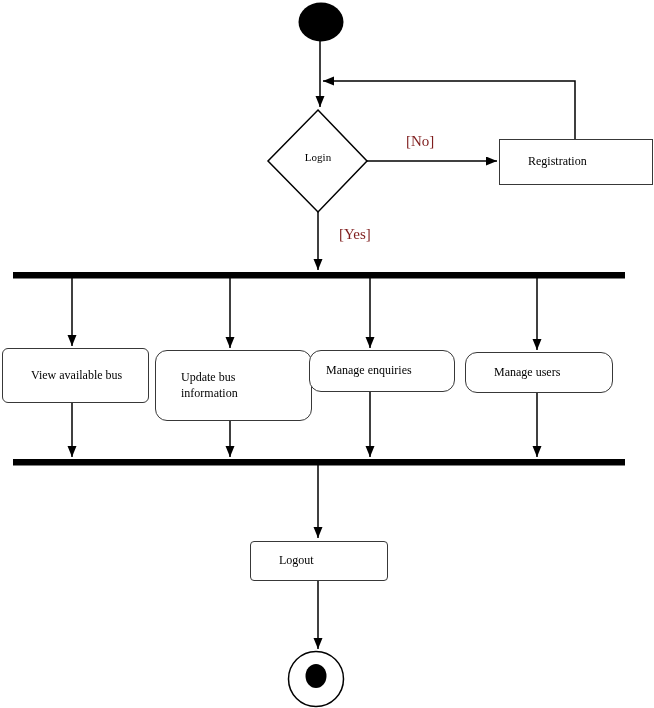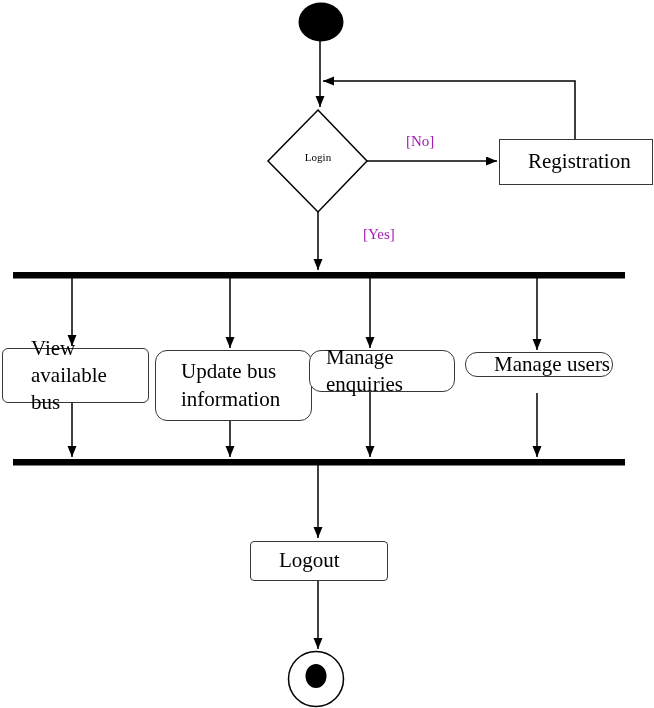--- a/index.html
+++ b/index.html
@@ -20,29 +20,29 @@
     left: 0;
     top: 0;
   }
   .node-box {
     position: absolute;
     box-sizing: border-box;
     background: #ffffff;
     border: 1.5px solid #383838;
     display: flex;
     align-items: center;
-    font-size: 21px;
+    font-size: 12px;
     line-height: 1.3;
     color: #000000;
   }
   .rounded { border-radius: 12px; }
   .lbl {
     position: absolute;
     font-size: 15px;
-    color: #a21caf;
+    color: #7f1d1d;
     white-space: nowrap;
   }
   .guard { font-size: 15px; }
   .diamond-label {
     position: absolute;
     left: 268px;
     top: 151px;
     width: 100px;
     text-align: center;
     font-size: 11px;
@@ -90,39 +90,39 @@
 
     <line x1="318" y1="581" x2="318" y2="649" stroke="#000000" stroke-width="1.5" marker-end="url(#arrow)"></line>
 
     <circle cx="316" cy="679" r="27.5" fill="#ffffff" stroke="#000000" stroke-width="1.5"></circle>
     <ellipse cx="316" cy="676" rx="10.5" ry="12" fill="#000000"></ellipse>
   </svg>
 
   <div class="diamond-label">Login</div>
 
   <div class="lbl guard" style="left:406px; top:133px;">[No]</div>
-  <div class="lbl guard" style="left:339px; top:226px;margin-left:24px;">[Yes]</div>
+  <div class="lbl guard" style="left:339px; top:226px;">[Yes]</div>
 
   <div class="node-box" style="left:499px; top:139px; width:154px; height:46px; padding-left:28px;">
     <span>Registration</span>
   </div>
 
   <div class="node-box rounded" style="left:2px; top:348px; width:147px; height:55px; padding-left:28px; padding-right:18px;border-radius:6px;">
     <span>View available bus</span>
   </div>
 
   <div class="node-box rounded" style="left:155px; top:350px; width:157px; height:71px; padding-left:25px; padding-right:30px;">
     <span>Update bus information</span>
   </div>
 
   <div class="node-box rounded" style="left:309px; top:350px; width:146px; height:42px; padding-left:16px;">
     <span>Manage enquiries</span>
   </div>
 
-  <div class="node-box rounded" style="left:465px; top:352px; width:148px; height:25px; padding-left:28px;">
+  <div class="node-box rounded" style="left:465px; top:352px; width:148px; height:41px; padding-left:28px;">
     <span>Manage users</span>
   </div>
 
   <div class="node-box" style="left:250px; top:541px; width:138px; height:40px; padding-left:28px; border-radius:4px;">
     <span>Logout</span>
   </div>
 
 </div>
 
 </body></html>

